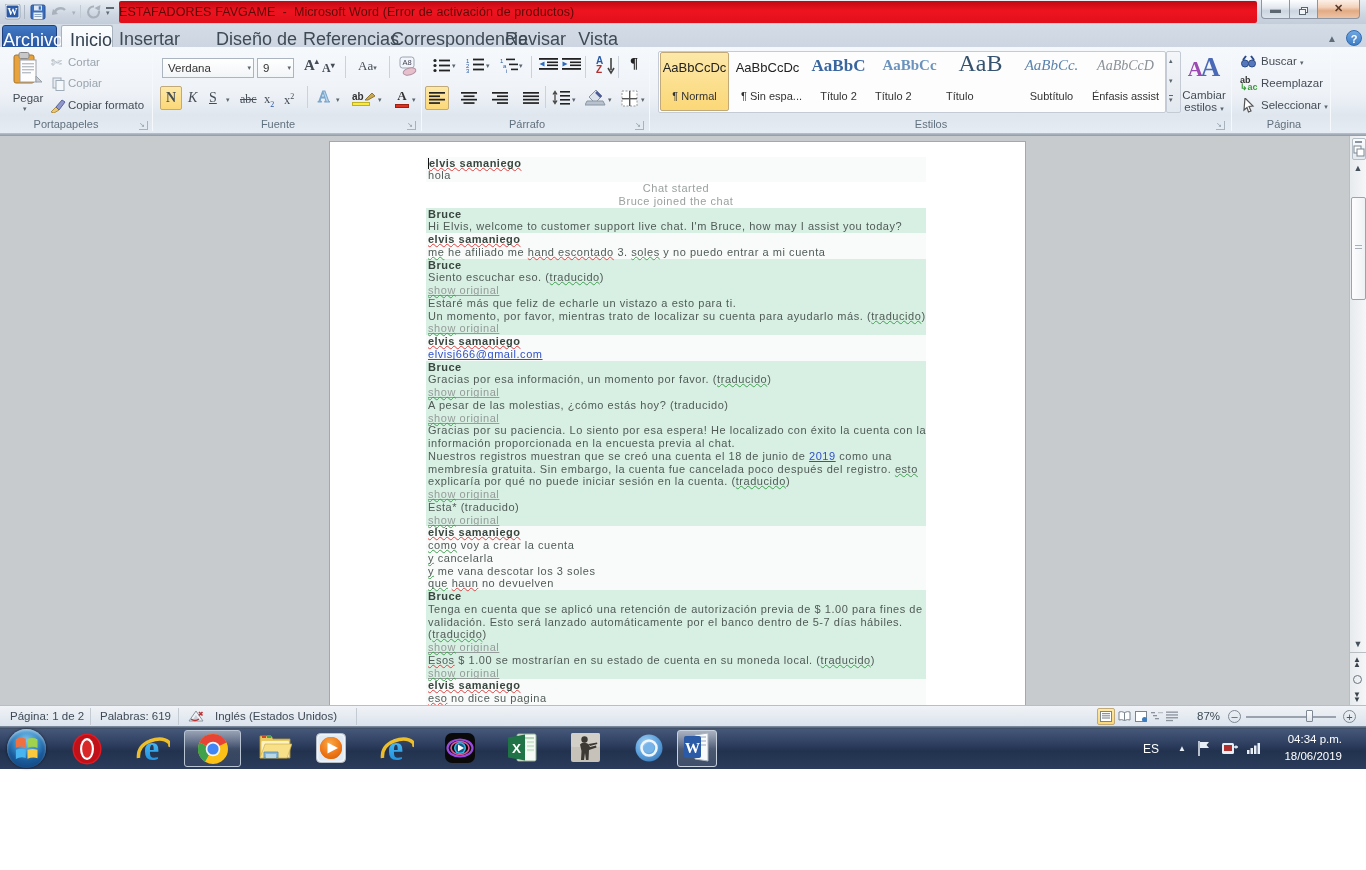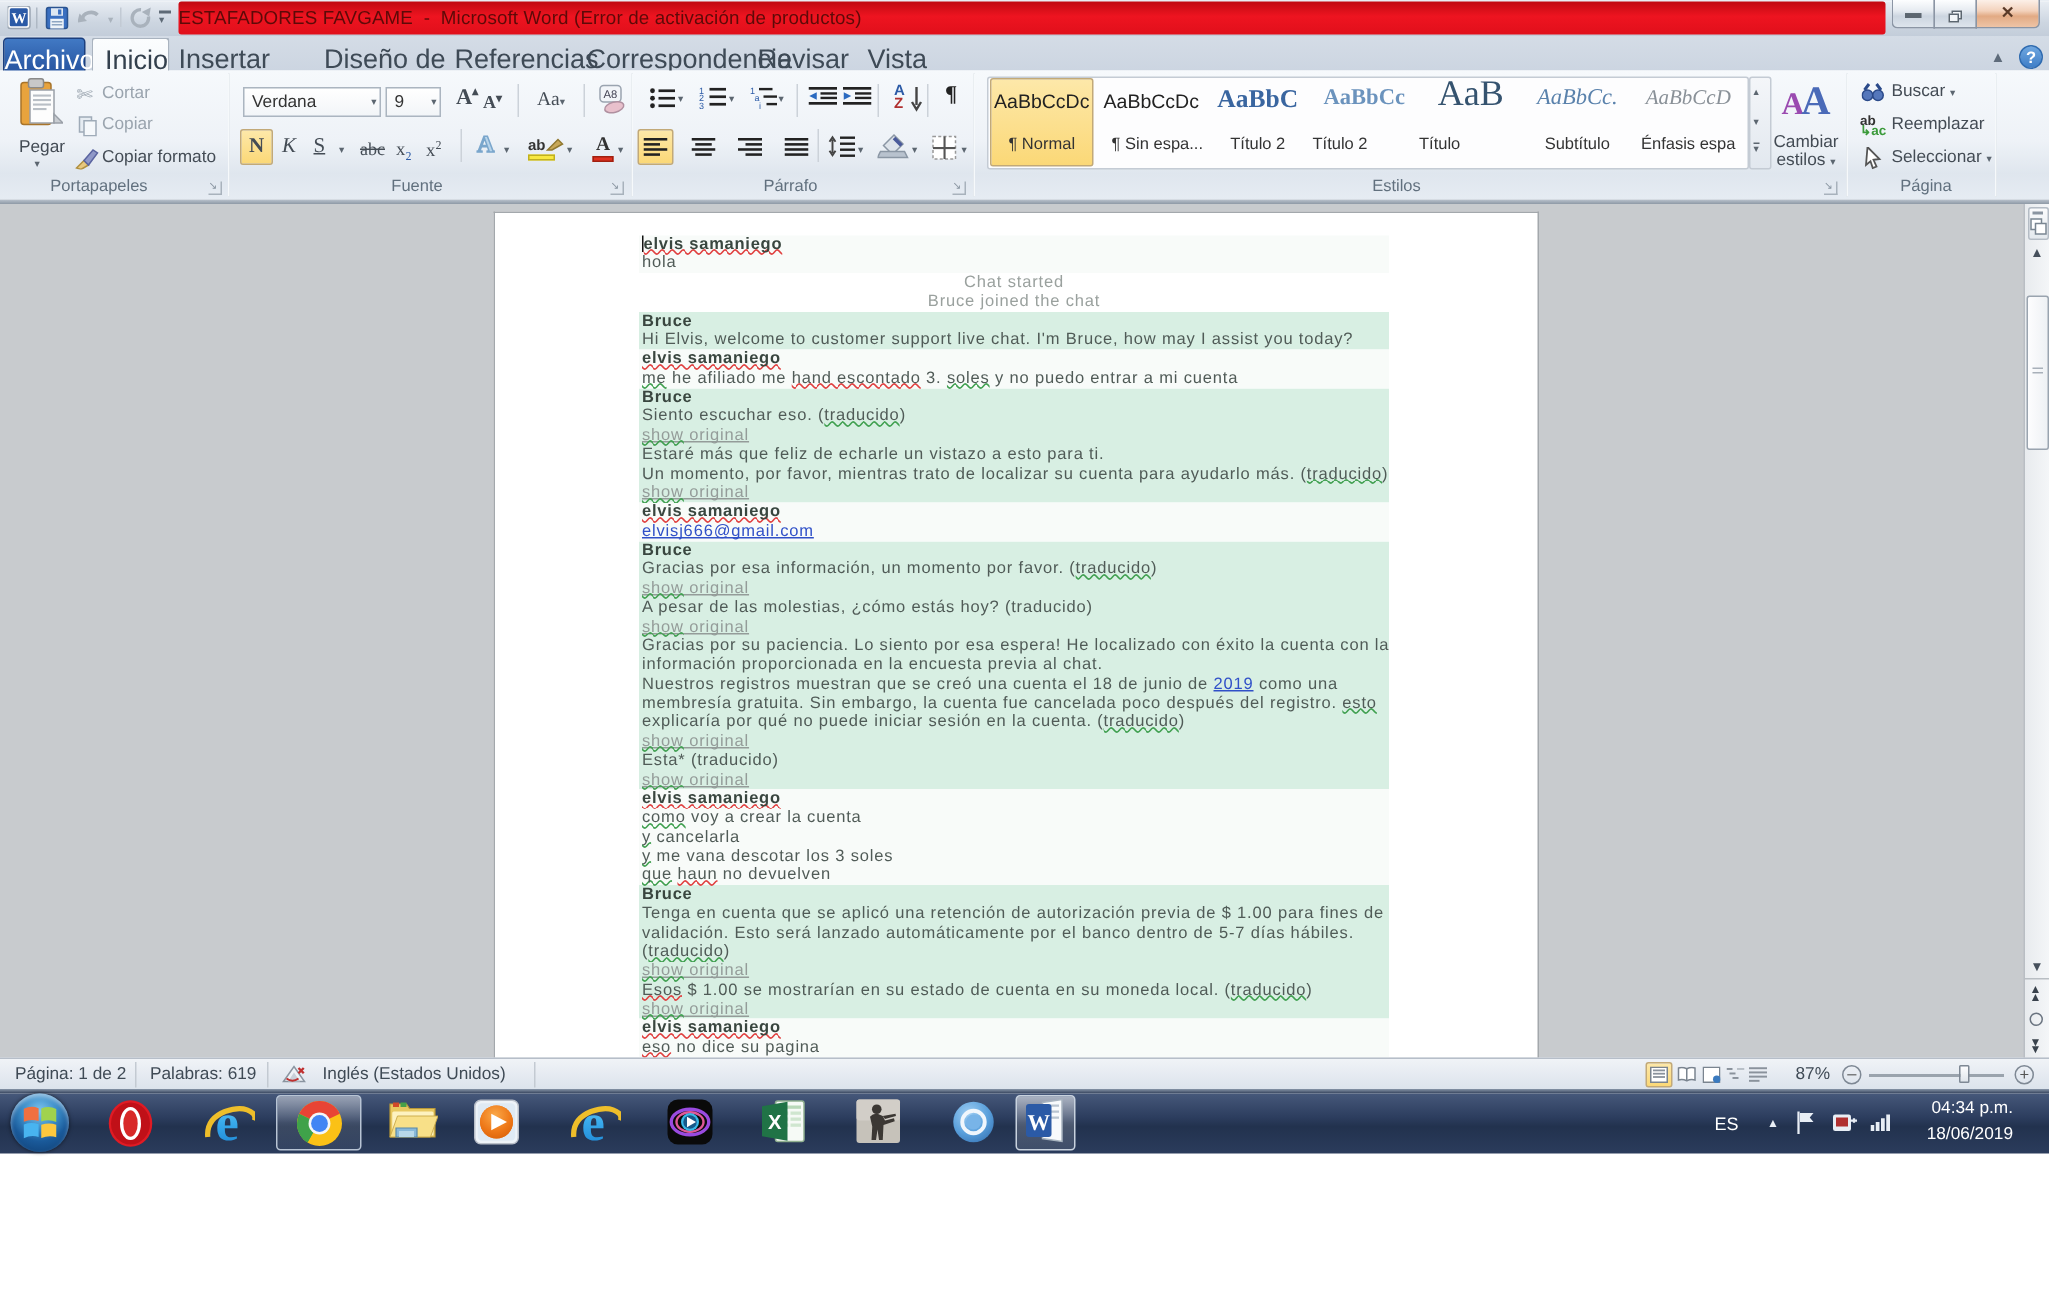--- a/index.html
+++ b/index.html
@@ -318,21 +318,21 @@
  <div class="abs" style="left:733px;top:90px;width:69px;text-align:right;font-size:11px;color:#333">¶ Sin espa...</div>
  <div class="abs" style="left:804px;top:56px;width:69px;text-align:center;font-size:17px;font-weight:bold;color:#3a66a0;font-family:'Liberation Serif'">AaBbC​</div>
  <div class="abs" style="left:804px;top:90px;width:69px;text-align:center;font-size:11px;color:#333">Título 2</div>
  <div class="abs" style="left:875px;top:57px;width:69px;text-align:center;font-size:15px;font-weight:bold;color:#6b93bd;font-family:'Liberation Serif'">AaBbCc</div>
  <div class="abs" style="left:875px;top:90px;width:69px;text-align:left;font-size:11px;color:#333">Título 2</div>
  <div class="abs" style="left:946px;top:50px;width:69px;text-align:center;font-size:24px;color:#35536f;font-family:'Liberation Serif'">AaB</div>
  <div class="abs" style="left:946px;top:90px;width:69px;text-align:left;font-size:11px;color:#333">Título</div>
  <div class="abs" style="left:1017px;top:57px;width:69px;text-align:center;font-size:15px;font-style:italic;color:#5a82ac;font-family:'Liberation Serif'">AaBbCc.</div>
  <div class="abs" style="left:1017px;top:90px;width:69px;text-align:center;font-size:11px;color:#333">Subtítulo</div>
  <div class="abs" style="left:1088px;top:58px;width:75px;text-align:center;font-size:14px;font-style:italic;color:#8a9198;font-family:'Liberation Serif'">AaBbCcD​</div>
- <div class="abs" style="left:1088px;top:90px;width:75px;text-align:center;font-size:11px;color:#333">Énfasis espa</div>
+ <div class="abs" style="left:1088px;top:90px;width:75px;text-align:center;font-size:11px;color:#333">Énfasis assist</div>
 
  <div class="abs" style="left:1166px;top:51px;width:15px;height:62px;background:linear-gradient(#f4f6f9,#e2e8ef);border:1px solid #c4cbd4;border-radius:2px"></div>
  <div class="abs" style="left:1169px;top:57px;font-size:7px;color:#5c6670">▴</div>
  <div class="abs" style="left:1169px;top:77px;font-size:7px;color:#5c6670">▾</div>
  <div class="abs" style="left:1169px;top:95px;font-size:7px;color:#5c6670;border-top:1.5px solid #5c6670;line-height:7px">▾</div>
 
  <div class="abs" style="left:1186px;top:52px;width:36px;height:34px;text-align:center">
   <span style="font-size:21px;font-weight:bold;font-family:'Liberation Serif';color:#9a4ab0">A</span><span style="font-size:27px;font-weight:bold;font-family:'Liberation Serif';color:#4a6ab8;margin-left:-2px">A</span>
  </div>
  <div class="abs" style="left:1180px;top:89px;width:48px;text-align:center;font-size:11.5px;color:#444c55">Cambiar<br>estilos <span class="dd">▾</span></div>

